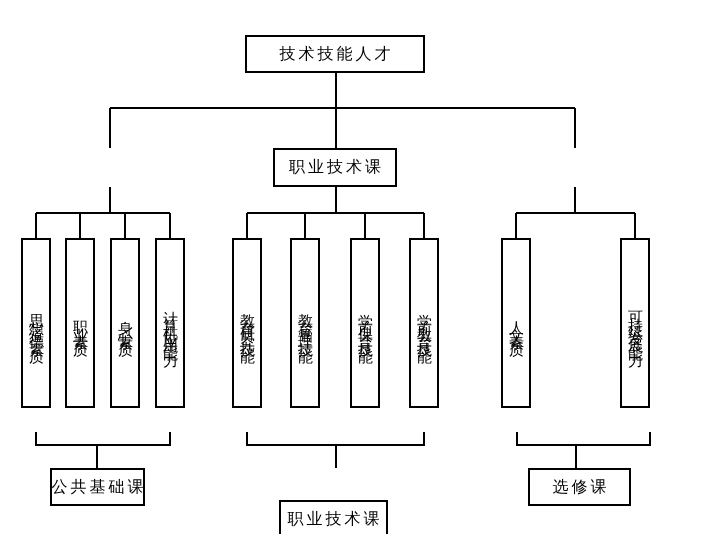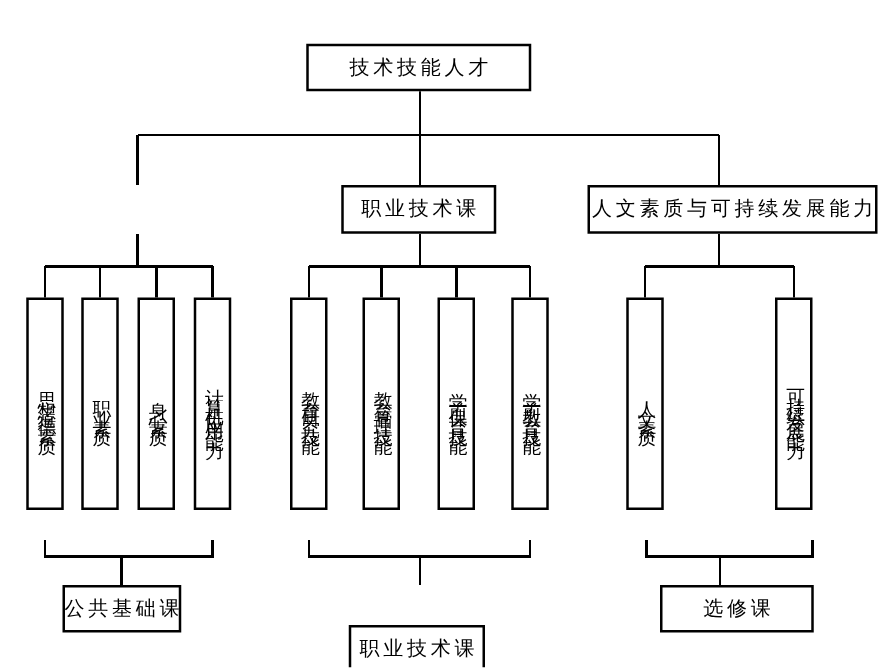--- a/index.html
+++ b/index.html
@@ -59,23 +59,20 @@
              M517,432 V445 H650 V432 M576,445 V468" fill="none" stroke="#000000" stroke-width="2" shape-rendering="crispEdges"></path>
   </svg>
 
   <div class="box hbox" style="left:245px; top:35px; width:180px; height:38px;">
     <span>技术技能人才</span>
   </div>
 
   <div class="box hbox" style="left:273px; top:148px; width:124px; height:39px;">
     <span>职业技术课</span>
   </div>
-  <div class="box hbox" style="left:470px; top:148px; width:232px; height:39px;">
-    <span>人文素质与可持续发展能力</span>
-  </div>
 
   <div class="box vbox" style="left:21px; top:238px; width:30px; height:170px;">
     <span>思想道德素质</span>
   </div>
   <div class="box vbox" style="left:65px; top:238px; width:30px; height:170px;">
     <span>职业素质</span>
   </div>
   <div class="box vbox" style="left:110px; top:238px; width:30px; height:170px;">
     <span>身心素质</span>
   </div>
@@ -102,17 +99,17 @@
   <div class="box vbox" style="left:620px; top:238px; width:30px; height:170px;">
     <span>可持续发展能力</span>
   </div>
 
   <div class="box hbox" style="left:50px; top:468px; width:95px; height:38px;">
     <span>公共基础课</span>
   </div>
   <div class="box hbox" style="left:279px; top:468px; width:109px; height:38px;margin-top:32px;">
     <span>职业技术课</span>
   </div>
-  <div class="box hbox" style="left:528px; top:468px; width:123px; height:38px;">
+  <div class="box hbox" style="left:528px; top:468px; width:103px; height:38px;">
     <span>选修课</span>
   </div>
 
 </div>
 
 </body></html>

